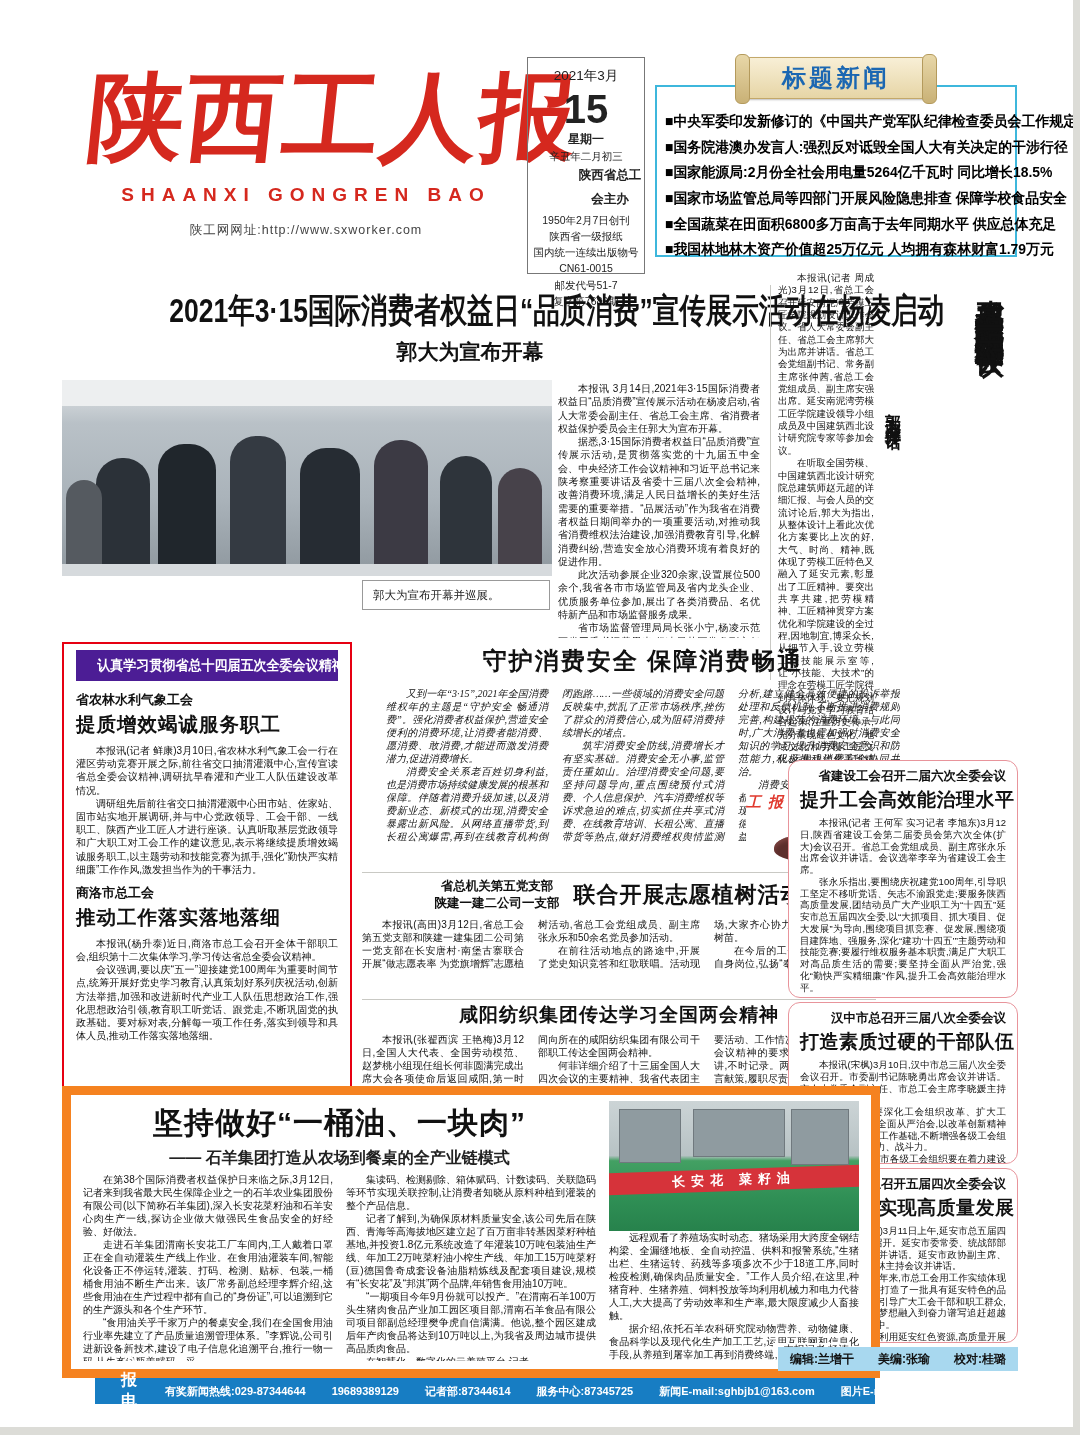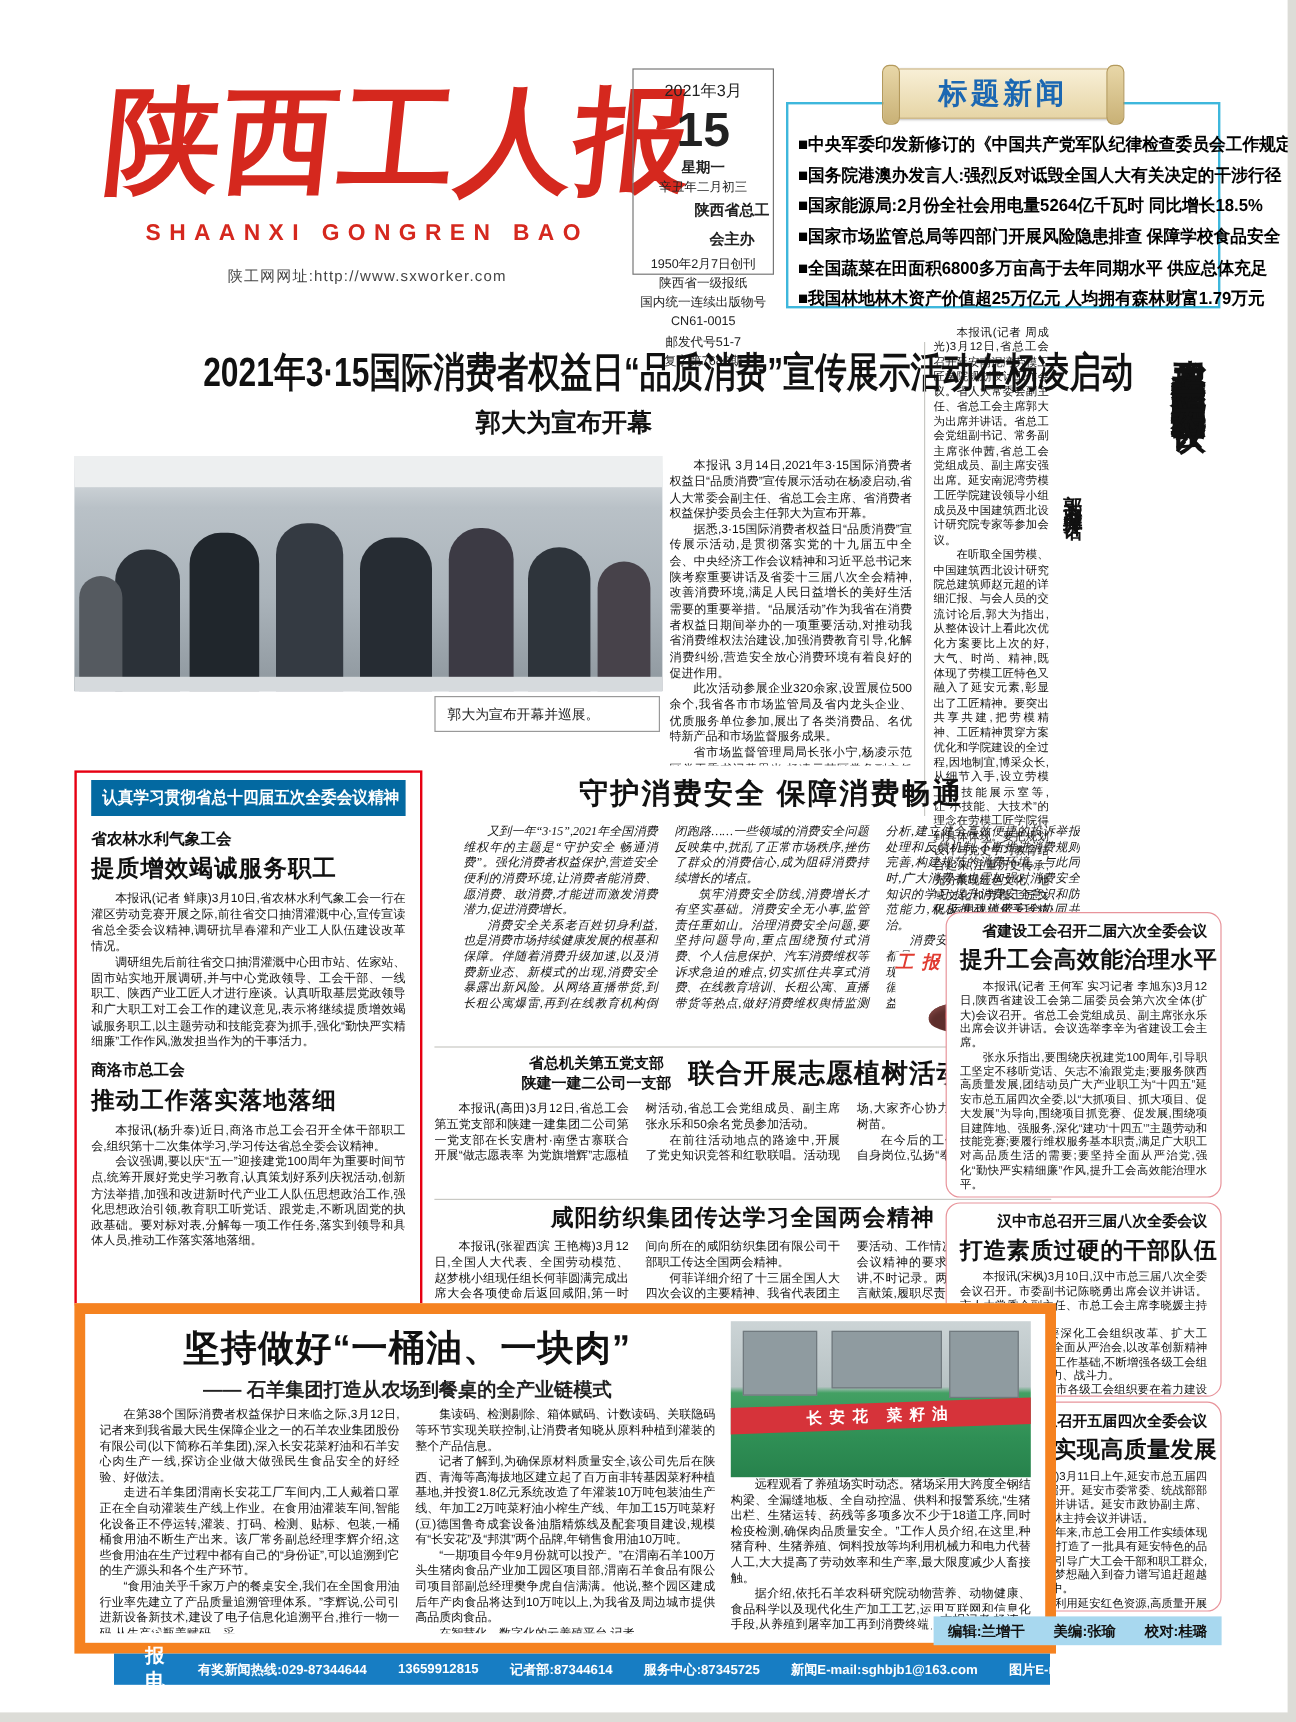--- a/index.html
+++ b/index.html
@@ -9,21 +9,21 @@
   .edge-bottom{position:absolute;left:0;bottom:0;width:100%;height:8px;background:#dcdcd7;}
 
   
   .masthead{position:absolute;left:88px;top:52px;width:436px;height:210px;text-align:center;}
   .mast-title{font-family:"DejaVu Serif",serif;font-weight:bold;color:#d5281e;
               font-size:96px;line-height:1.35;letter-spacing:2px;transform:skewX(-6deg);white-space:nowrap;}
   .mast-latin{margin-top:2px;color:#d5281e;font-weight:bold;font-size:19px;letter-spacing:7px;}
   .mast-site{margin-top:16px;color:#444;font-size:12.5px;letter-spacing:1px;}
 
   
-  .datebox{position:absolute;left:527px;top:57px;width:118px;height:172px;border:1px solid #777;
+  .datebox{position:absolute;left:527px;top:57px;width:118px;height:217px;border:1px solid #777;
            box-sizing:border-box;text-align:center;padding-top:8px;}
   .dl{font-size:10.5px;line-height:1.55;color:#222;}
   .dl-month{font-size:13.5px;margin-bottom:1px;}
   .dl-day{font-size:40px;font-weight:bold;line-height:1.05;}
   .dl-week{font-size:12px;font-weight:bold;line-height:1.5;}
   .dl-org{font-size:12.5px;font-weight:bold;line-height:1.9;margin-left:48px;}
 
   
   .newsbox{position:absolute;left:655px;top:85px;width:362px;height:172px;border:2px solid #3eb7dc;
            box-sizing:border-box;padding:22px 10px 4px 8px;}
@@ -62,21 +62,21 @@
           writing-mode:vertical-rl;font-size:29px;font-weight:900;line-height:1.95;letter-spacing:2px;}
   .v-sub{position:absolute;left:882px;top:400px;height:260px;writing-mode:vertical-rl;
          font-size:16px;font-weight:bold;letter-spacing:3px;}
 
   .rule-h{position:absolute;height:1px;background:#c9c9c4;}
   .rule-v{position:absolute;width:1px;background:#c9c9c4;}
 
   
   .redbox{position:absolute;left:62px;top:642px;width:290px;height:446px;border:2px solid #e60012;
           box-sizing:border-box;padding:6px 12px;overflow:hidden;}
-  .red-banner{background:#0369a1;color:#fff;text-align:center;padding:6px 0;margin-bottom:10px;}
+  .red-banner{background:#4c1d95;color:#fff;text-align:center;padding:6px 12px;margin-bottom:10px;}
   .red-banner span{display:inline-block;font-size:14px;font-weight:bold;white-space:nowrap;transform:scaleX(.93);}
   .rb-kicker{font-size:13px;font-weight:bold;margin:8px 0 2px;}
   .rb-headline{font-size:19.5px;font-weight:900;margin:2px 0 6px;letter-spacing:1px;}
   .rb-body{font-size:10px;line-height:1.32;text-align:justify;}
   .rb-body p{margin:0;text-indent:2em;}
 
   
   .commentary{position:absolute;left:362px;top:645px;width:514px;height:224px;margin-left:24px;}
   .cmt-headline{text-align:center;font-size:24px;font-weight:900;letter-spacing:2px;margin-bottom:10px;}
   .cmt-cols{column-count:3;column-gap:14px;height:176px;overflow:hidden;
@@ -347,21 +347,21 @@
 
   <div class="editor-strip">
     <span>编辑:兰增干</span>
     <span>美编:张瑜</span>
     <span>校对:桂璐</span>
   </div>
 
   <div class="footer-bar">
     <span class="fb-label">本报电话</span>
     <span class="fb-item">有奖新闻热线:029-87344644</span>
-    <span class="fb-item">13659912815</span>
+    <span class="fb-item">19689389129</span>
     <span class="fb-item">记者部:87344614</span>
     <span class="fb-item">服务中心:87345725</span>
     <span class="fb-item">新闻E-mail:sghbjb1@163.com</span>
     <span class="fb-item">图片E-mail:1826283110@qq.com</span>
   </div>
 
   <div class="edge-right"></div>
   <div class="edge-bottom"></div>
 </div>
 

